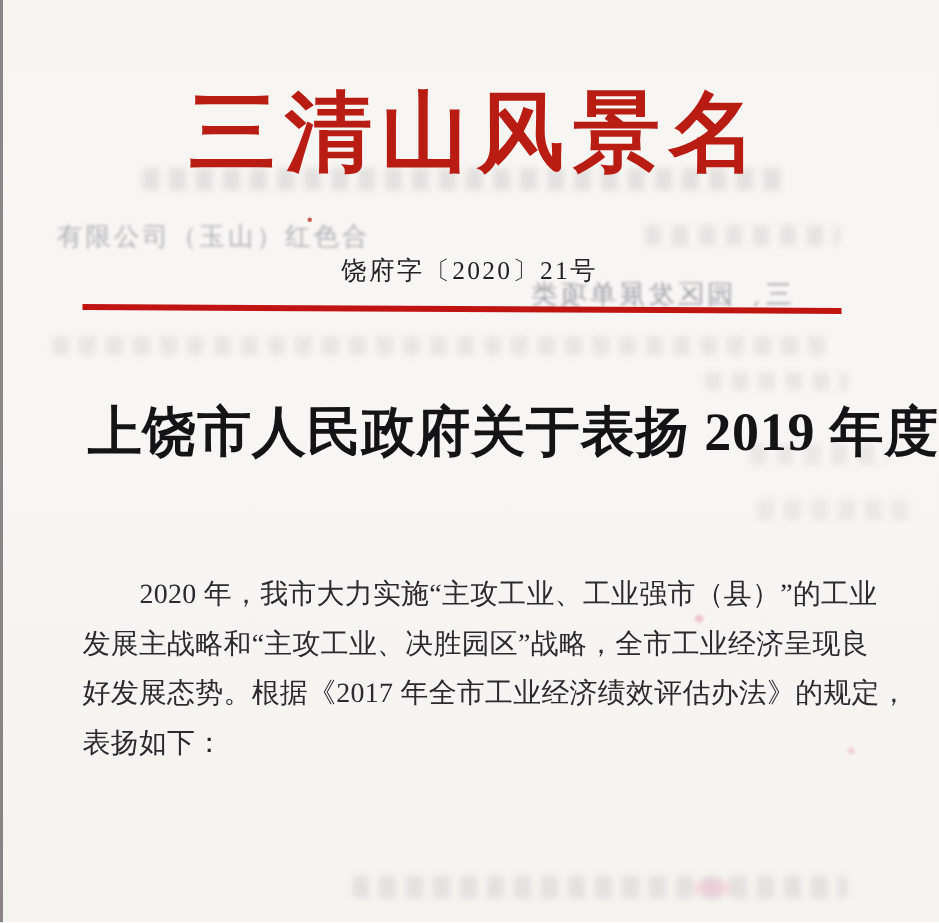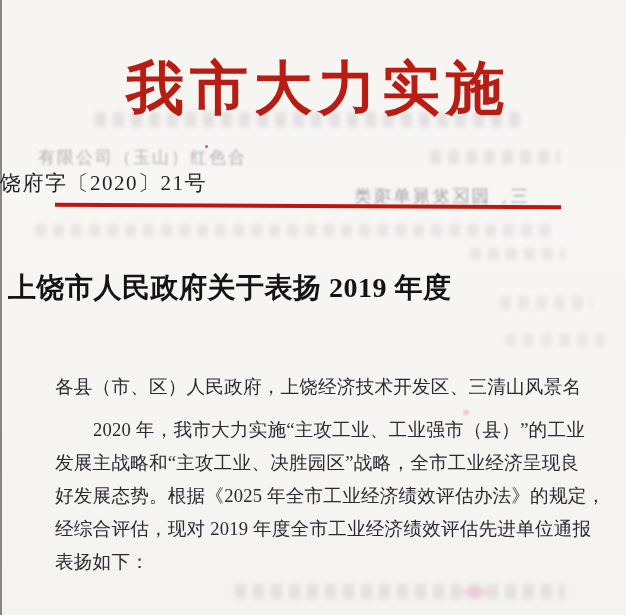--- a/index.html
+++ b/index.html
@@ -13,30 +13,30 @@
     position:absolute; left:0; top:0; width:2px; height:100%;
     background:rgba(45,42,44,.55);
   }
   .org-title {
     position:absolute; top:50px; left:0; width:100%;
     text-align:center; color:#b91c13; font-size:58px; font-weight:700;
     letter-spacing:6px; padding-left:10px; white-space:nowrap;
   }
   .doc-number {
     position:absolute; top:169px; left:0; width:100%;
-    font-size:21px; letter-spacing:1.5px; color:#232327;
+    text-align:center; font-size:17px; letter-spacing:1.5px; color:#232327;
   }
   .red-rule {
     position:absolute; top:204px; left:55px; width:506px; height:4px;
     background:#c01410; transform:rotate(0.3deg);
   }
   .doc-title {
     position:absolute; top:268px; left:0; width:100%;
-    text-align:left; font-size:28px; font-weight:700; line-height:40px;
-    color:#141417; letter-spacing:.5px; padding-left:8px; white-space:nowrap;
+    text-align:right; font-size:36px; font-weight:700; line-height:40px;
+    color:#141417; letter-spacing:.5px; padding-left:21px; white-space:nowrap;
   }
   .body-text {
     position:absolute; top:370px; left:55px; width:522px;
     font-size:18.6px; line-height:33px; color:#2a2a2f;
   }
   .bline { white-space:nowrap; letter-spacing:.2px; }
   .para-gap { margin-top:10px; }
   .indent { padding-left:38px; }
   .smudge {
     position:absolute; filter:blur(2px); border-radius:3px;
@@ -65,32 +65,30 @@
   <div class="smudge" style="left:235px; top:584px; width:330px; height:15px; opacity:.40;"></div>
 
   <div class="bleed-text" style="left:38px; top:146px;">有限公司（玉山）红色合</div>
   <div class="bleed-text mirrored" style="left:352px; top:184px; color:rgba(96,100,116,.58); font-size:17.5px;">三、园区发展单项类</div>
 
   <div class="speck" style="left:205px; top:145px; width:3px;  height:3px;  background:#c4443c; opacity:.85;"></div>
   <div class="speck" style="left:463px; top:410px; width:6px;  height:5px;  background:#e89bb0; opacity:.55; filter:blur(1px);"></div>
   <div class="speck" style="left:565px; top:498px; width:5px;  height:5px;  background:#eba6bb; opacity:.45; filter:blur(1px);"></div>
   <div class="speck" style="left:462px; top:586px; width:26px; height:12px; background:#f0b8cc; opacity:.45; filter:blur(2px);"></div>
 
-  <div class="org-title">我市大力实施</div>
+  <div class="org-title">三清山风景名</div>
 
   <div class="doc-number">饶府字〔2020〕21号</div>
 
   <div class="red-rule"></div>
 
   <div class="doc-title">
     <div>上饶市人民政府关于表扬 2019 年度</div>
   </div>
 
   <div class="body-text">
-    <div class="bline">各县（市、区）人民政府，上饶经济技术开发区、三清山风景名</div>
     <div class="bline indent para-gap">2020 年，我市大力实施“主攻工业、工业强市（县）”的工业</div>
     <div class="bline">发展主战略和“主攻工业、决胜园区”战略，全市工业经济呈现良</div>
-    <div class="bline">好发展态势。根据《2025 年全市工业经济绩效评估办法》的规定，</div>
-    <div class="bline">经综合评估，现对 2019 年度全市工业经济绩效评估先进单位通报</div>
+    <div class="bline">好发展态势。根据《2017 年全市工业经济绩效评估办法》的规定，</div>
     <div class="bline">表扬如下：</div>
   </div>
 
 </div>
 
 </body></html>

